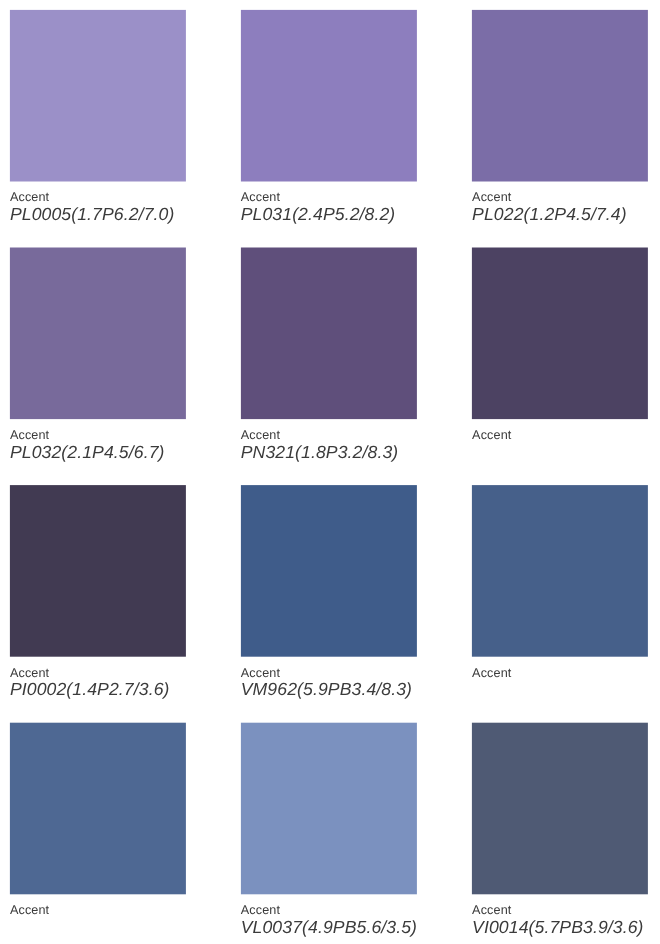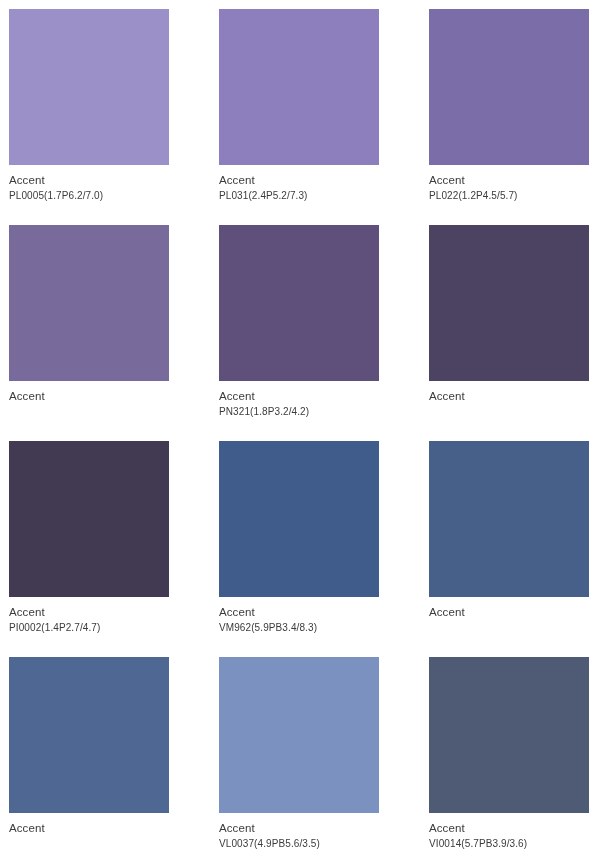--- a/index.html
+++ b/index.html
@@ -37,84 +37,86 @@
     padding-top: 8px;
     width: 100%;
   }
   .swatch-role {
     font-size: 11.5px;
     line-height: 15px;
     color: #3b3b3b;
     letter-spacing: 0.1px;
   }
   .swatch-code {
-    font-size: 10px;
+    font-size: 16px;
     line-height: 15px;
     color: #3b3b3b;
     letter-spacing: 0.1px;
     white-space: nowrap;
+    font-style: italic;
   }
 </style>
 </head>
 <body style="background: rgb(255, 255, 255);">
 
 <div id="page">
   <div class="swatch-grid">
 
     <div class="swatch-cell">
       <div class="swatch-chip" style="background-color: rgb(155, 144, 200);"></div>
       <div class="swatch-meta">
         <div class="swatch-role">Accent</div>
         <div class="swatch-code">PL0005(1.7P6.2/7.0)</div>
       </div>
     </div>
 
     <div class="swatch-cell">
       <div class="swatch-chip" style="background-color: rgb(141, 126, 190);"></div>
       <div class="swatch-meta">
         <div class="swatch-role">Accent</div>
-        <div class="swatch-code">PL031(2.4P5.2/7.3)</div>
+        <div class="swatch-code">PL031(2.4P5.2/8.2)</div>
       </div>
     </div>
 
     <div class="swatch-cell">
       <div class="swatch-chip" style="background-color: rgb(123, 109, 167);"></div>
       <div class="swatch-meta">
         <div class="swatch-role">Accent</div>
-        <div class="swatch-code">PL022(1.2P4.5/5.7)</div>
+        <div class="swatch-code">PL022(1.2P4.5/7.4)</div>
       </div>
     </div>
 
     <div class="swatch-cell">
       <div class="swatch-chip" style="background-color: rgb(120, 106, 155);"></div>
       <div class="swatch-meta">
         <div class="swatch-role">Accent</div>
+        <div class="swatch-code">PL032(2.1P4.5/6.7)</div>
       </div>
     </div>
 
     <div class="swatch-cell">
       <div class="swatch-chip" style="background-color: rgb(95, 79, 123);"></div>
       <div class="swatch-meta">
         <div class="swatch-role">Accent</div>
-        <div class="swatch-code">PN321(1.8P3.2/4.2)</div>
+        <div class="swatch-code">PN321(1.8P3.2/8.3)</div>
       </div>
     </div>
 
     <div class="swatch-cell">
       <div class="swatch-chip" style="background-color: rgb(76, 66, 98);"></div>
       <div class="swatch-meta">
         <div class="swatch-role">Accent</div>
       </div>
     </div>
 
     <div class="swatch-cell">
       <div class="swatch-chip" style="background-color: rgb(65, 58, 82);"></div>
       <div class="swatch-meta">
         <div class="swatch-role">Accent</div>
-        <div class="swatch-code">PI0002(1.4P2.7/4.7)</div>
+        <div class="swatch-code">PI0002(1.4P2.7/3.6)</div>
       </div>
     </div>
 
     <div class="swatch-cell">
       <div class="swatch-chip" style="background-color: rgb(63, 92, 138);"></div>
       <div class="swatch-meta">
         <div class="swatch-role">Accent</div>
         <div class="swatch-code">VM962(5.9PB3.4/8.3)</div>
       </div>
     </div>

